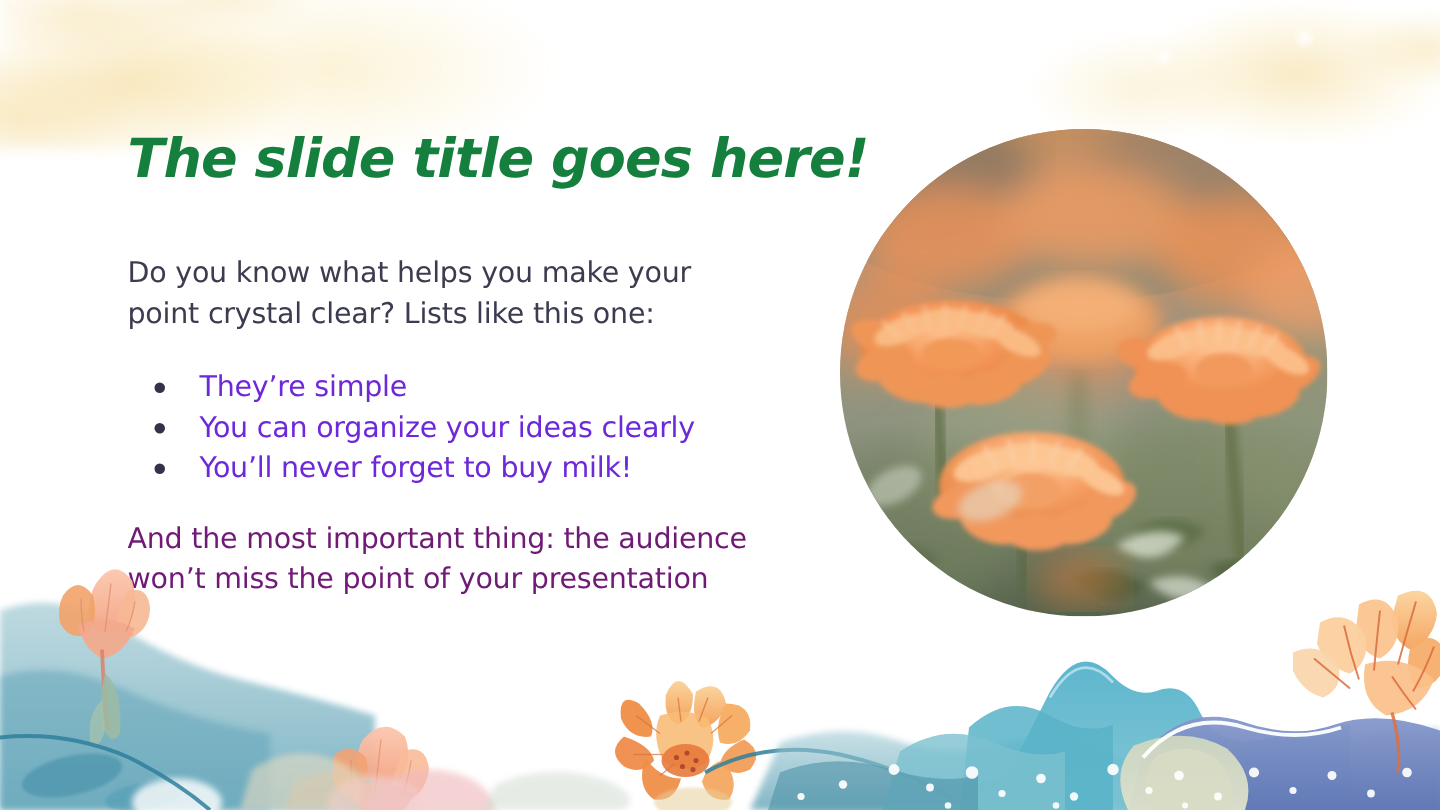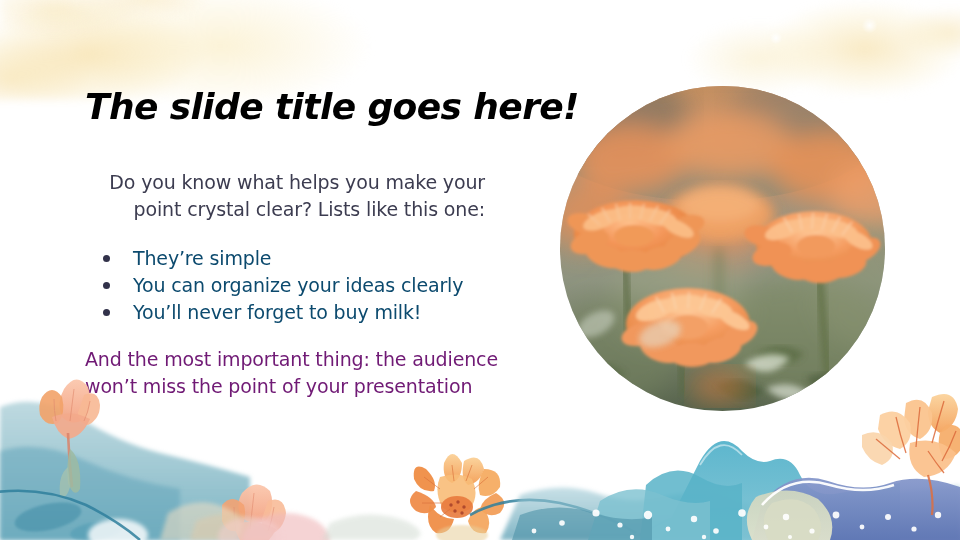--- a/index.html
+++ b/index.html
@@ -65,45 +65,44 @@
     top: 88px;
     width: 440px;
   }
   #slide-title {
     margin: 0;
     font-family: "DejaVu Sans", sans-serif;
     font-size: 36px;
     font-weight: bold;
     font-style: italic;
     letter-spacing: -0.6px;
-    color: #000000;
+    color: #15803d;
     line-height: 1.05;
     white-space: nowrap;
   }
   #body-paragraph {
     margin: 0;
     padding-top: 43px;
     font-size: 19px;
     line-height: 1.42;
     color: #3c3c50;
     letter-spacing: -0.15px;
     width: 400px;
-    text-align: right;
   }
   #bullet-list {
     list-style: none;
     margin: 0;
     padding: 22px 0 0 0;
   }
   #bullet-list li {
     position: relative;
     padding-left: 48px;
     font-size: 19px;
     line-height: 1.42;
-    color: #0c4a6e;
+    color: #6d28d9;
     letter-spacing: -0.15px;
   }
   #bullet-list li .bullet-dot {
     position: absolute;
     left: 18px;
     top: 10px;
     width: 7px;
     height: 7px;
     border-radius: 50%;
     background: #32324a;

